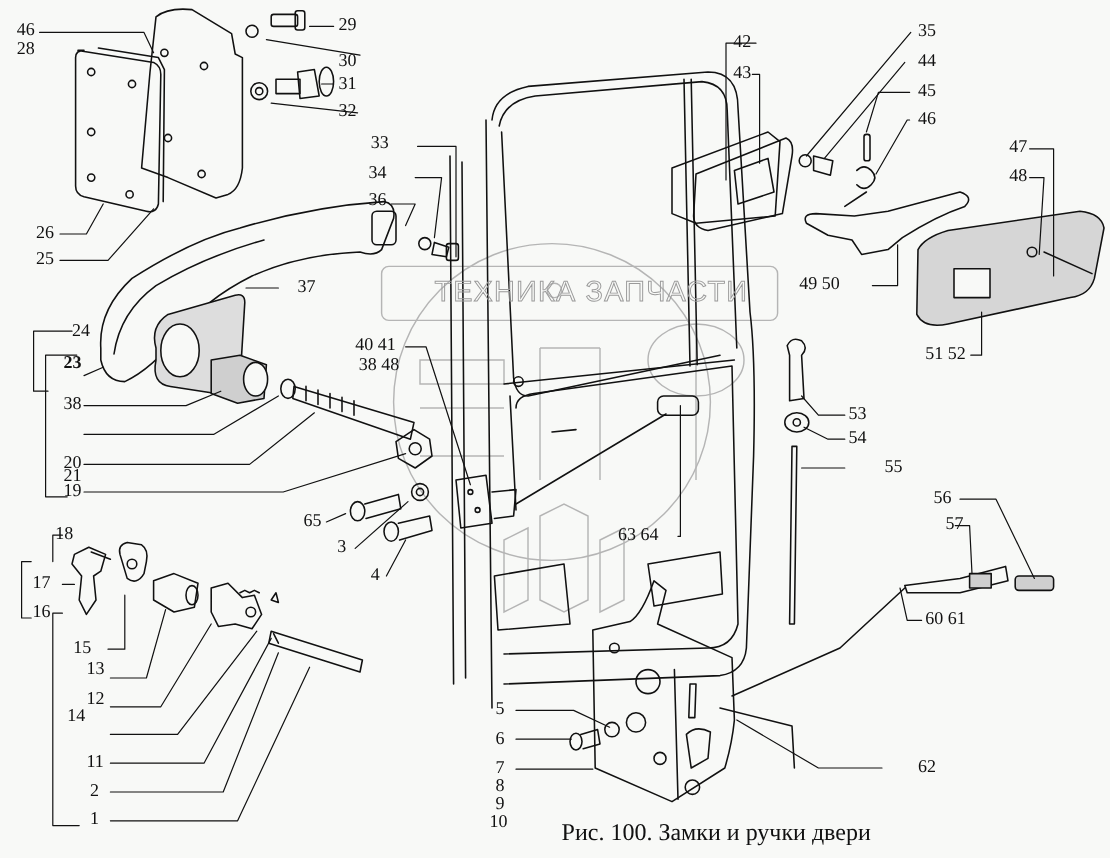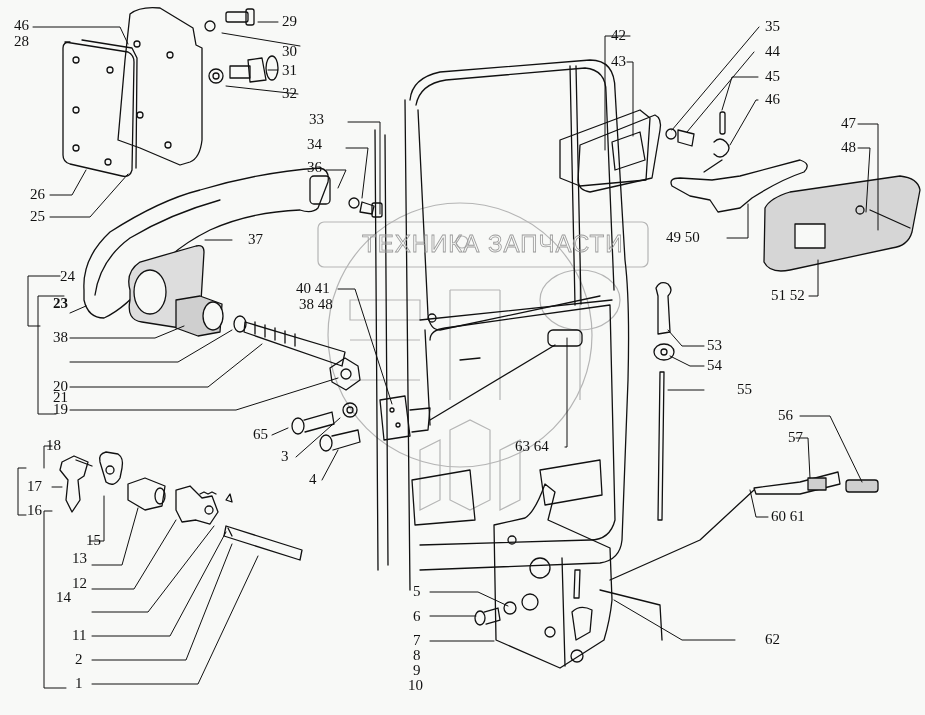--- a/index.html
+++ b/index.html
@@ -321,21 +321,21 @@
   <div class="lbl" style="left:296px;top:281px;">40 41</div>
   <div class="lbl" style="left:299px;top:297px;">38 48</div>
   <div class="lbl" style="left:253px;top:427px;">65</div>
   <div class="lbl" style="left:281px;top:449px;">3</div>
   <div class="lbl" style="left:309px;top:472px;">4</div>
   <div class="lbl" style="left:515px;top:439px;">63 64</div>
 
   <div class="lbl" style="left:46px;top:438px;">18</div>
   <div class="lbl" style="left:27px;top:479px;">17</div>
   <div class="lbl" style="left:27px;top:503px;">16</div>
-  <div class="lbl" style="left:86px;top:533px;">15</div>
+  <div class="lbl" style="left:61px;top:533px;">15</div>
   <div class="lbl" style="left:72px;top:551px;">13</div>
   <div class="lbl" style="left:56px;top:566px;margin-top:24px;">14</div>
   <div class="lbl" style="left:72px;top:576px;">12</div>
   <div class="lbl" style="left:72px;top:628px;">11</div>
   <div class="lbl" style="left:75px;top:652px;">2</div>
   <div class="lbl" style="left:75px;top:676px;">1</div>
 
   <div class="lbl" style="left:413px;top:584px;">5</div>
   <div class="lbl" style="left:413px;top:609px;">6</div>
   <div class="lbl" style="left:413px;top:633px;">7</div>
@@ -354,13 +354,14 @@
   <div class="lbl" style="left:666px;top:230px;">49 50</div>
   <div class="lbl" style="left:771px;top:288px;">51 52</div>
   <div class="lbl" style="left:707px;top:338px;">53</div>
   <div class="lbl" style="left:707px;top:358px;">54</div>
   <div class="lbl" style="left:737px;top:382px;">55</div>
   <div class="lbl" style="left:778px;top:408px;">56</div>
   <div class="lbl" style="left:744px;top:430px;margin-left:44px;">57</div>
   <div class="lbl" style="left:771px;top:509px;">60 61</div>
   <div class="lbl" style="left:765px;top:632px;">62</div>
 
+  <div class="caption">Рис. 100. Замки  и ручки двери</div>
 </div>
 
 </body></html>

